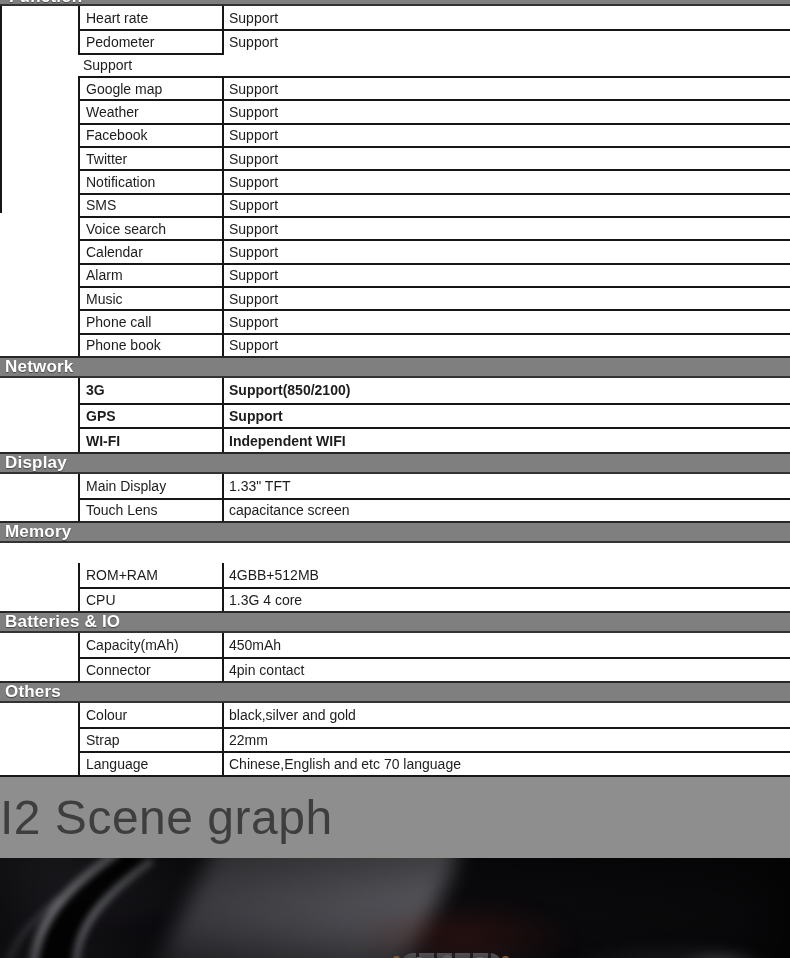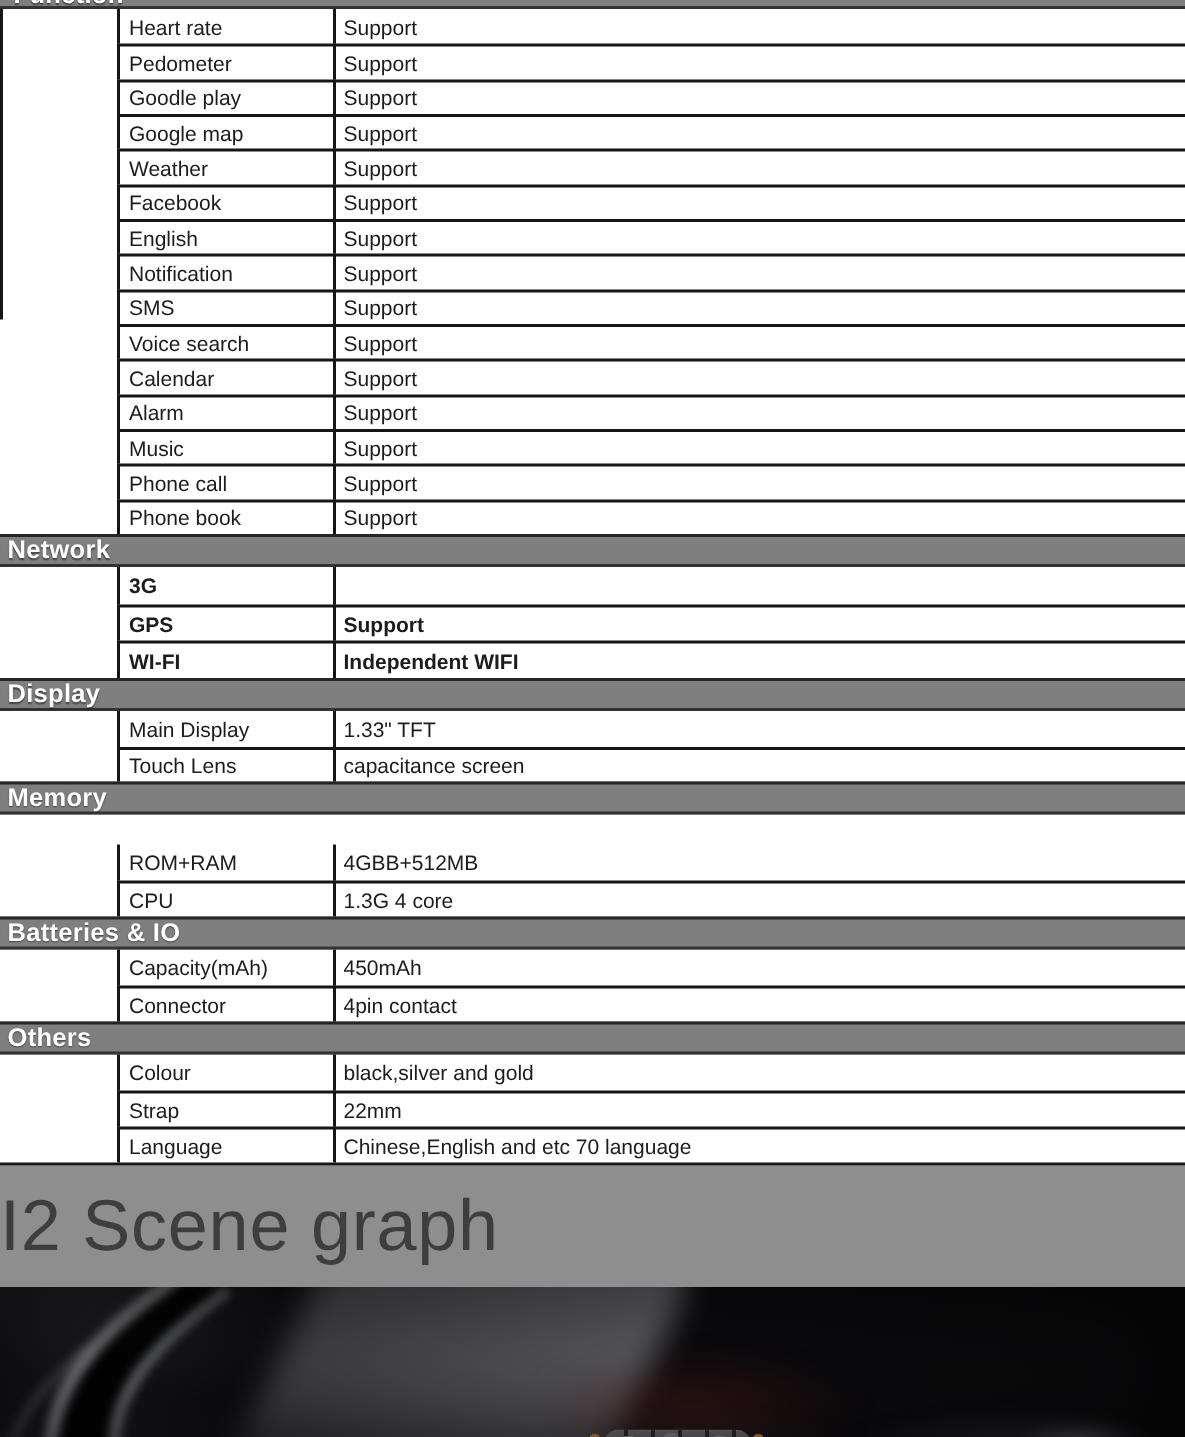--- a/index.html
+++ b/index.html
@@ -5,21 +5,21 @@
   :root{
     --section-bar-bg:#7f7f7f;
     --section-bar-text:#ffffff;
     --banner-bg:#8e8e8e;
     --banner-text:#3e3e3e;
     --table-border:#161616;
     --stitch:#b5763a;
   }
   *{box-sizing:border-box;margin:0;padding:0}
   body{font-family:"Liberation Sans",sans-serif;background:#ffffff}
-  .sheet{width:790px;height:958px;background:#3b82f6;overflow:hidden;position:relative}
+  .sheet{width:790px;height:958px;background:#eab308;overflow:hidden;position:relative}
 
   
   #spec-table{position:relative;width:790px;border-bottom:2px solid var(--table-border);background:#fff}
   .sec-bar{
     height:22px;background:var(--section-bar-bg);
     border-top:2px solid #262626;border-bottom:2px solid #333333;
     display:flex;align-items:center;
   }
   .sec-label{
     color:var(--section-bar-text);font-weight:bold;font-size:17px;
@@ -106,41 +106,40 @@
             <div class="cell prop">Heart rate</div>
             <div class="cell val">Support</div>
           </div>
           <div class="row">
             <div class="cell spacer"></div>
             <div class="cell prop">Pedometer</div>
             <div class="cell val">Support</div>
           </div>
           <div class="row">
             <div class="cell spacer"></div>
-            <div class="cell prop">Goodle play</div>
             <div class="cell val">Support</div>
           </div>
           <div class="row">
             <div class="cell spacer"></div>
             <div class="cell prop">Google map</div>
             <div class="cell val">Support</div>
           </div>
           <div class="row">
             <div class="cell spacer"></div>
             <div class="cell prop">Weather</div>
             <div class="cell val">Support</div>
           </div>
           <div class="row">
             <div class="cell spacer"></div>
             <div class="cell prop">Facebook</div>
             <div class="cell val">Support</div>
           </div>
           <div class="row">
             <div class="cell spacer"></div>
-            <div class="cell prop">English</div>
+            <div class="cell prop">Twitter</div>
             <div class="cell val">Support</div>
           </div>
           <div class="row">
             <div class="cell spacer"></div>
             <div class="cell prop">Notification</div>
             <div class="cell val">Support</div>
           </div>
           <div class="row">
             <div class="cell spacer"></div>
             <div class="cell prop">SMS</div>
@@ -177,20 +176,21 @@
             <div class="cell val">Support</div>
           </div>
         </div>
         <div class="sec-bar">
           <span class="sec-label">Network</span>
         </div>
         <div class="sec-rows" style="height: 74px; font-weight: bold;">
           <div class="row">
             <div class="cell spacer"></div>
             <div class="cell prop">3G</div>
+            <div class="cell val">Support(850/2100)</div>
           </div>
           <div class="row">
             <div class="cell spacer"></div>
             <div class="cell prop">GPS</div>
             <div class="cell val">Support</div>
           </div>
           <div class="row">
             <div class="cell spacer"></div>
             <div class="cell prop">WI-FI</div>
             <div class="cell val">Independent WIFI</div>

